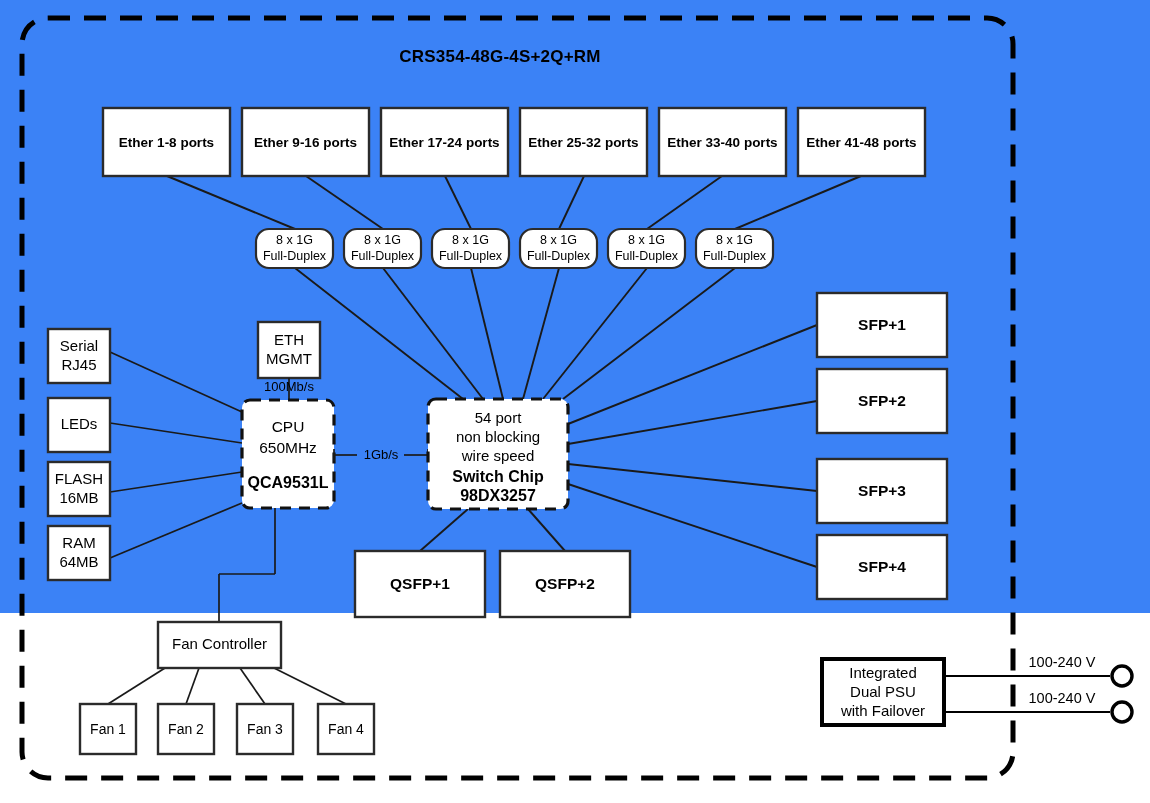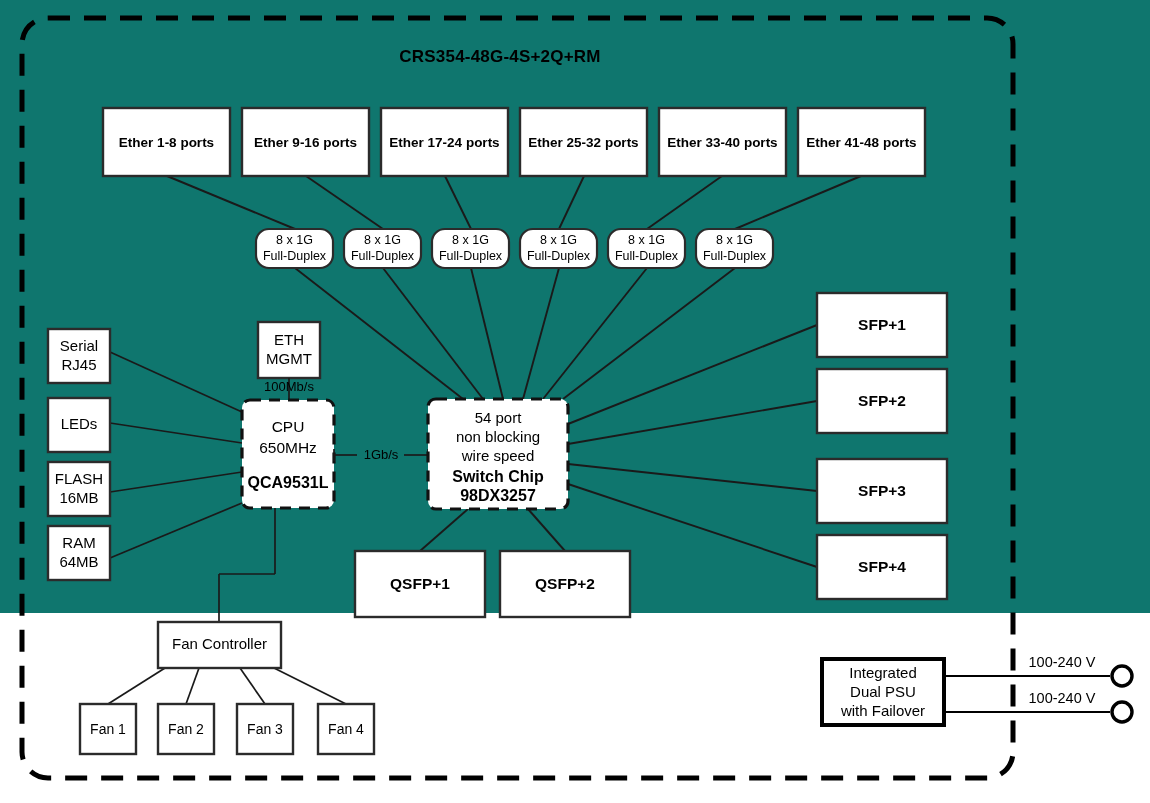--- a/index.html
+++ b/index.html
@@ -11,21 +11,21 @@
   body {
     width: 1150px;
     height: 803px;
     font-family: "Liberation Sans", sans-serif;
     overflow: hidden;
   }
   #diagram-root {
     position: relative;
     width: 1150px;
     height: 613px;
-    background: #0f766e;
+    background: #3b82f6;
   }
   svg.diagram {
     display: block;
     width: 1150px;
     height: 803px;
   }
   .chassis-outline {
     fill: none;
     stroke: #000000;
     stroke-width: 5;

